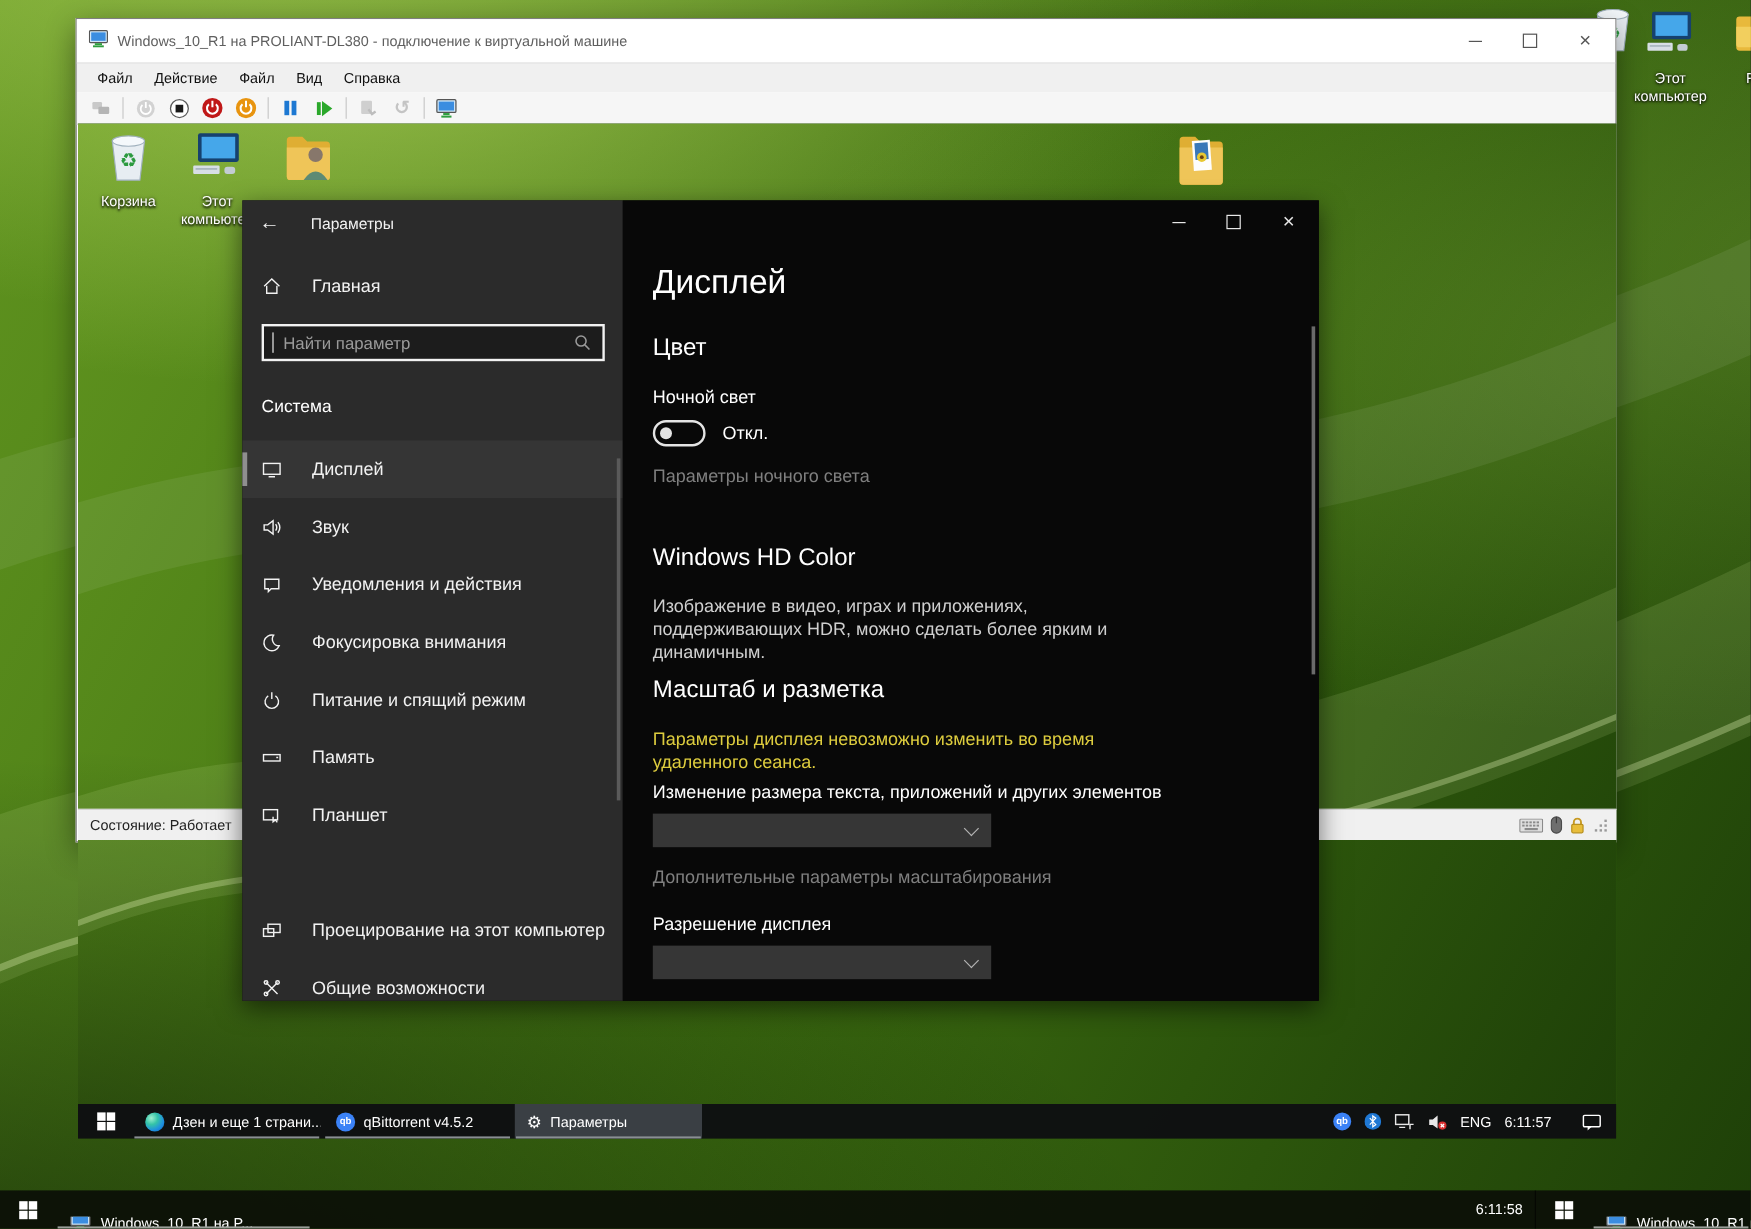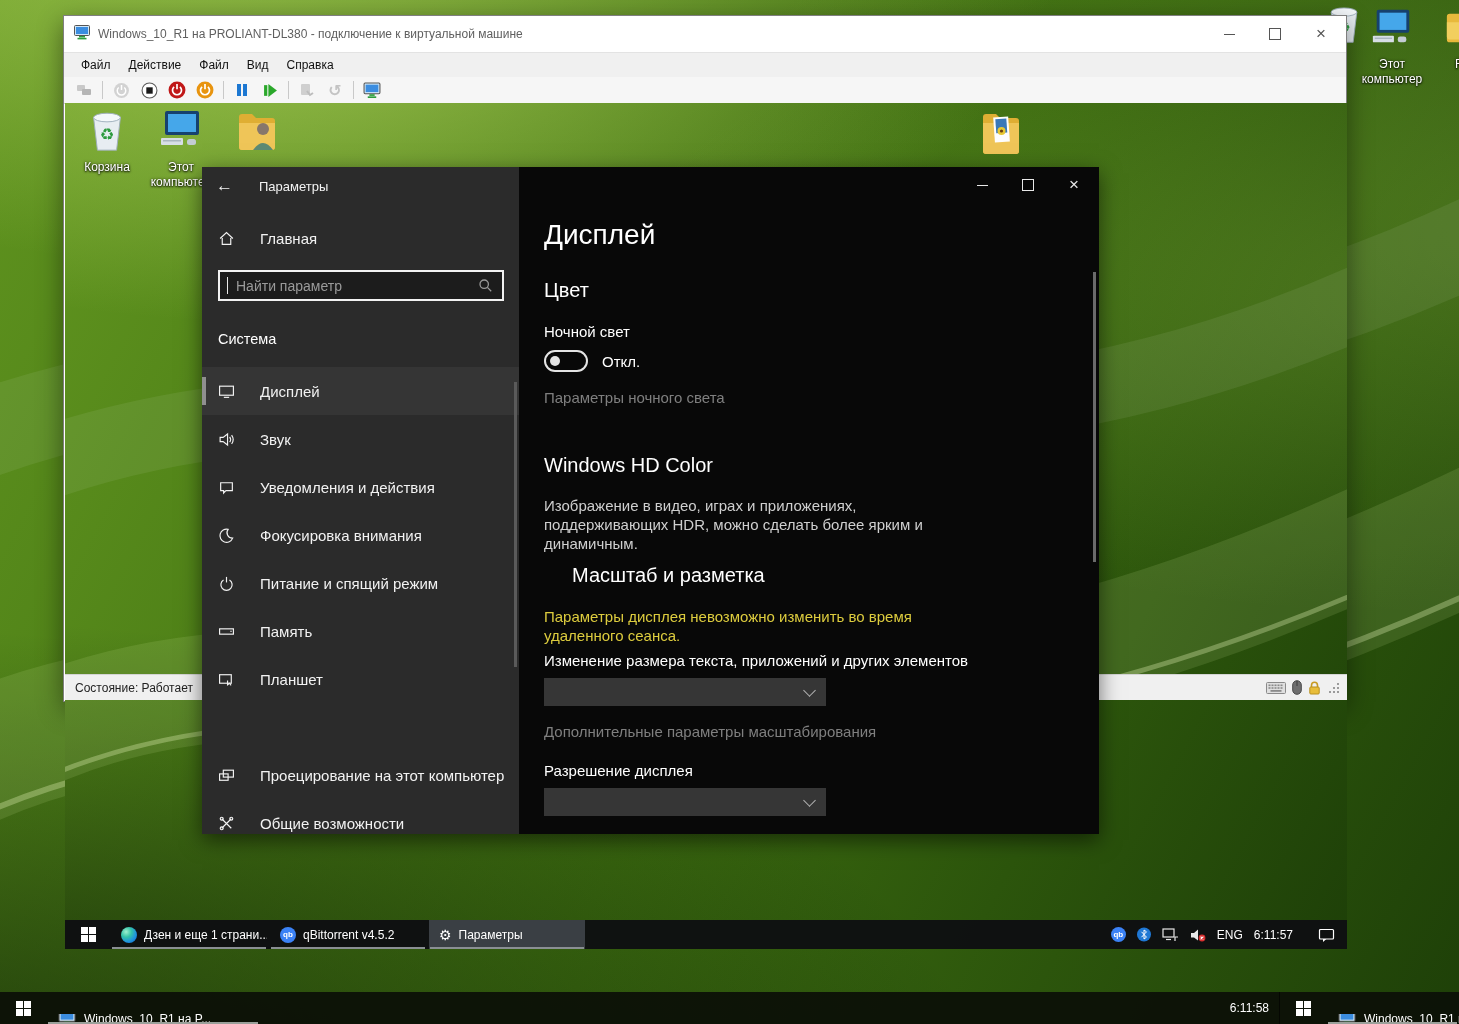--- a/index.html
+++ b/index.html
@@ -416,21 +416,21 @@
                 <div class="knob"></div>
               </div>
             <span class="t15">Откл.</span>
           </div>
 
           <div class="abs t15g" style="left:25px;top:222px;">Параметры ночного света</div>
 
           <div class="abs h20" style="left:25px;top:287px;">Windows HD Color</div>
           <div class="abs" style="left:25px;top:330px;width:438px;font-size:15px;line-height:1.25;color:#cfcfcf;">Изображение в видео, играх и приложениях, поддерживающих HDR, можно сделать более ярким и динамичным.</div>
 
-          <div class="abs h20" style="left:25px;top:397px;margin-left:28px;">Масштаб и разметка</div>
+          <div class="abs h20" style="left:25px;top:397px;">Масштаб и разметка</div>
           <div class="abs t15" style="left:25px;top:485px;">Изменение размера текста, приложений и других элементов</div>
 
           <div class="abs" style="left:25px;top:441px;width:438px;font-size:15px;line-height:1.25;color:#ddcc3e;">Параметры дисплея невозможно изменить во время удаленного сеанса.</div>
           <div class="select" style="left:25px;top:511px;">
             <span class="chev"></span>
           </div>
 
           <div class="abs t15g" style="left:25px;top:556px;">Дополнительные параметры масштабирования</div>
 
           <div class="abs t15" style="left:25px;top:595px;">Разрешение дисплея</div>

